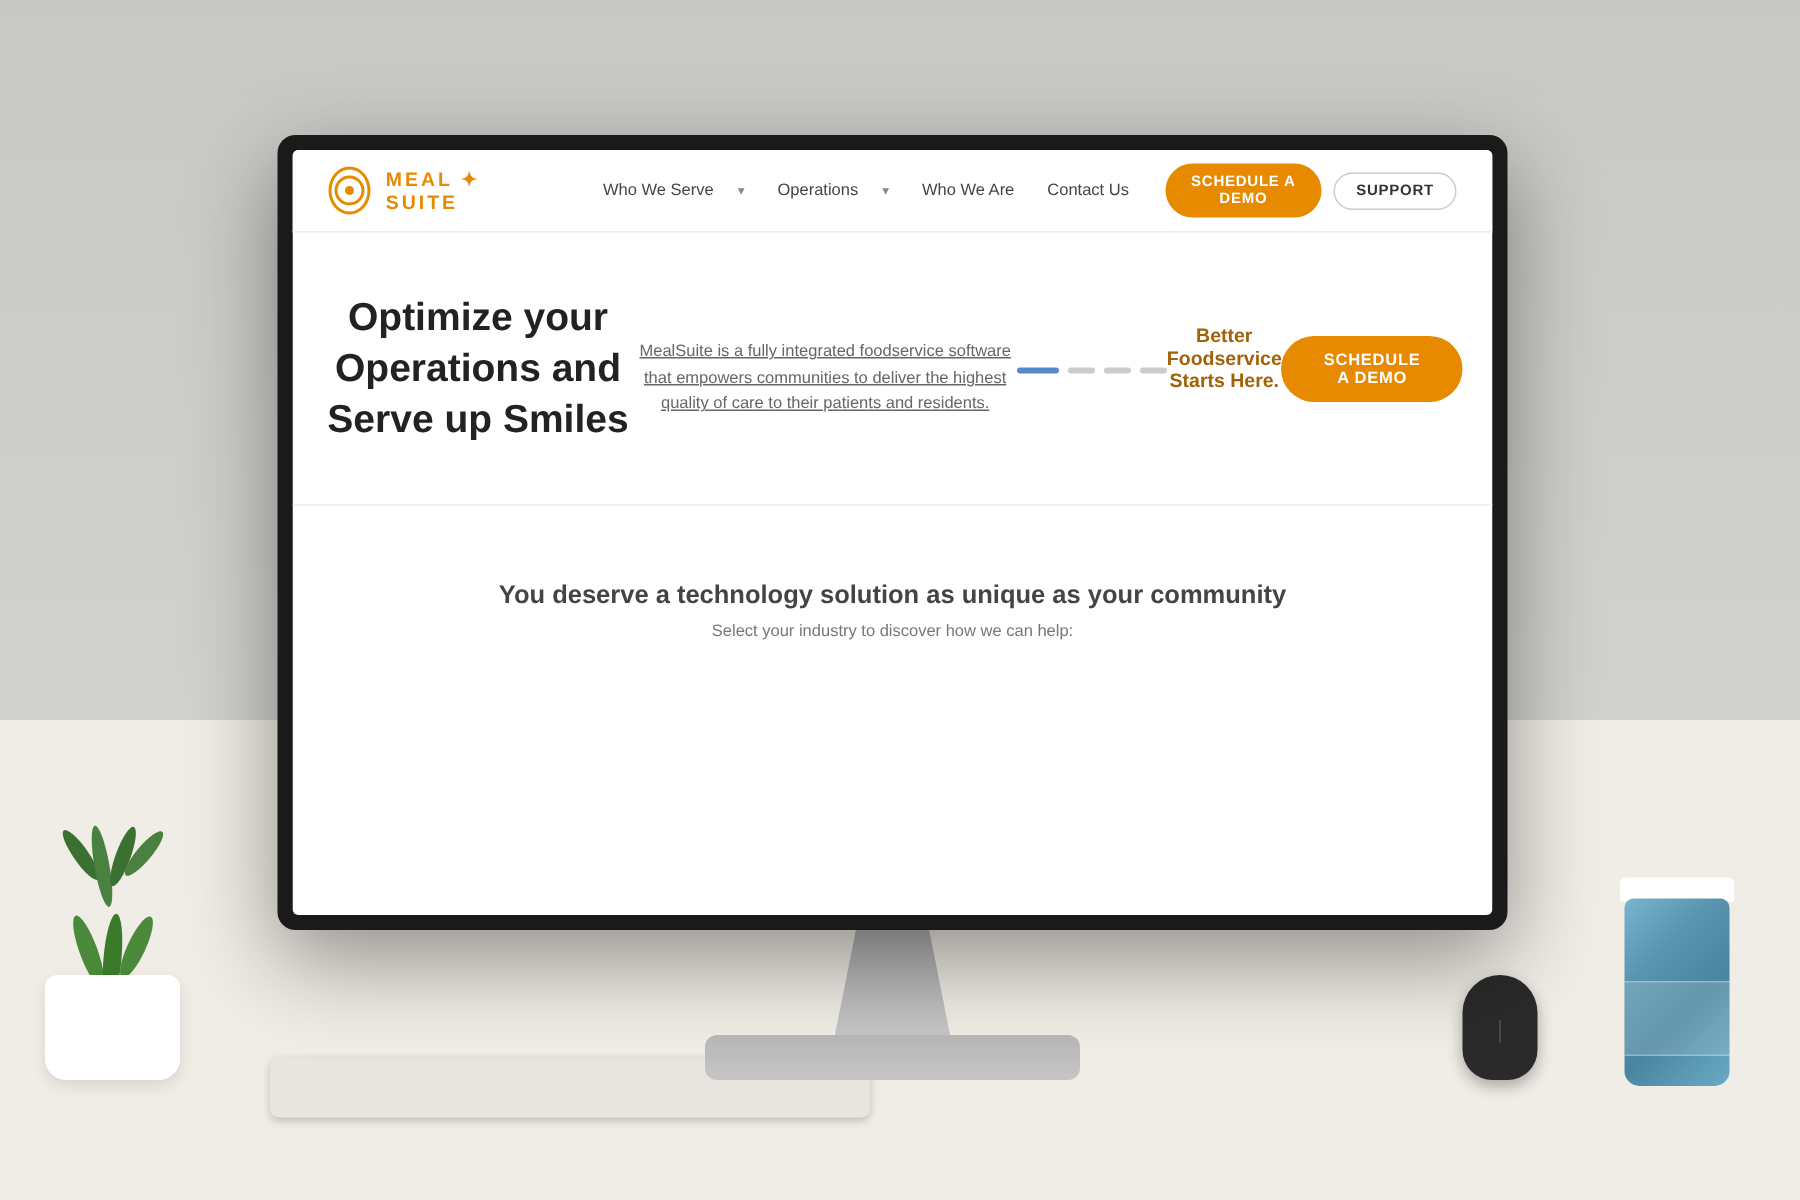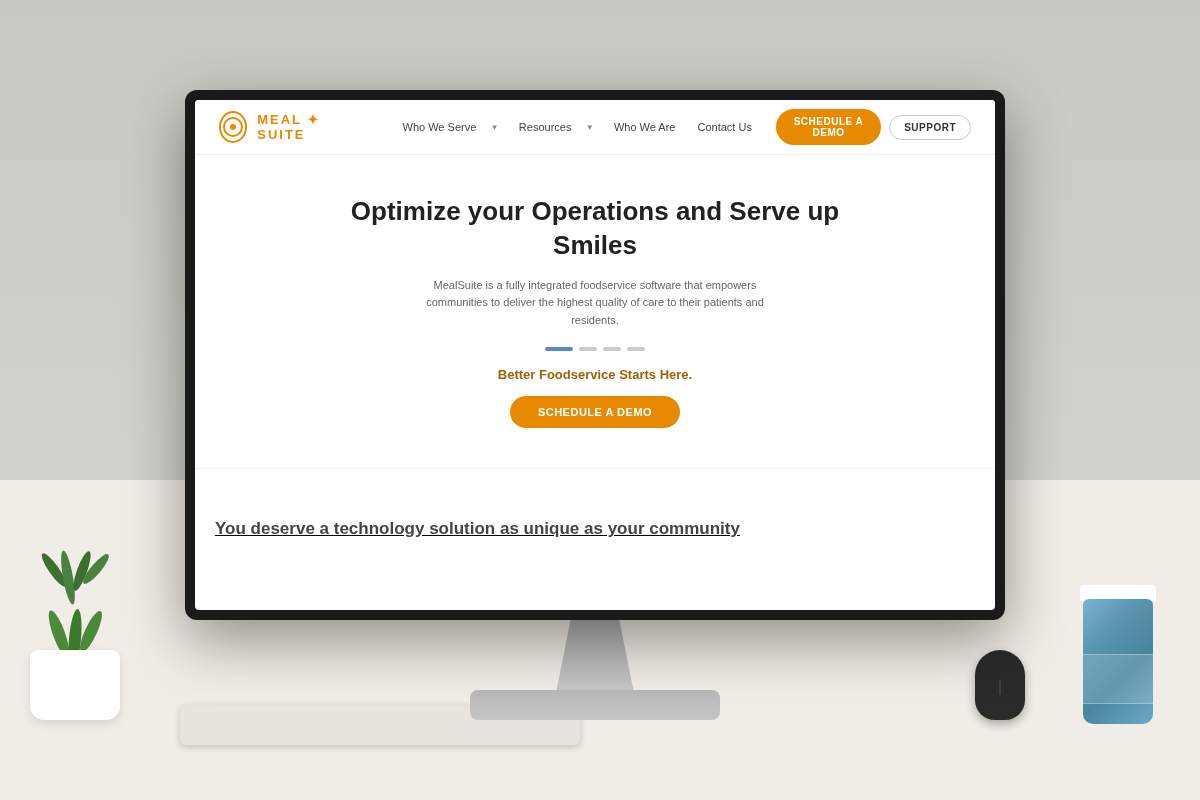--- a/index.html
+++ b/index.html
@@ -301,40 +301,41 @@
       font-weight: 700;
       letter-spacing: 0.5px;
       cursor: pointer;
       text-transform: uppercase;
       text-align: center;
     }
 
     
     .hero {
       display: flex;
-      flex-direction: column;
+      flex-direction: row;
       align-items: center;
       text-align: center;
       padding: 40px 20px 20px;
     }
 
     .hero-title {
       font-size: 26px;
       font-weight: 700;
       color: #222;
       line-height: 1.3;
       max-width: 500px;
     }
 
     .hero-subtitle {
       font-size: 11px;
       color: #666;
       margin-top: 14px;
       max-width: 370px;
       line-height: 1.6;
+      text-decoration: underline;
     }
 
     
     .slider-dots {
       display: flex;
       align-items: center;
       gap: 6px;
       margin: 18px 0 16px;
     }
     .dot {
@@ -366,21 +367,21 @@
       font-size: 11px;
       font-weight: 700;
       letter-spacing: 0.5px;
       cursor: pointer;
       text-transform: uppercase;
     }
 
     
     .lower-section {
       padding: 30px 20px 10px;
-      text-decoration: underline;
+      text-align: center;
     }
 
     .lower-title {
       font-size: 17px;
       color: #444;
       margin-bottom: 8px;
     }
 
     .lower-sub {
       font-size: 11px;
@@ -454,21 +455,21 @@
             <span>SUITE</span>
           </span>
         </div>
 
         <div class="nav-links">
           <span class="nav-item">
             <span>Who We Serve</span>
             <span class="nav-arrow">▾</span>
           </span>
           <span class="nav-item">
-            <span>Resources</span>
+            <span>Operations</span>
             <span class="nav-arrow">▾</span>
           </span>
           <span class="nav-item">
             <span>Who We Are</span>
           </span>
           <span class="nav-item">
             <span>Contact Us</span>
           </span>
         </div>
 
@@ -492,18 +493,19 @@
         </div>
 
         <p class="hero-tagline">Better Foodservice Starts Here.</p>
         <button class="btn-hero-demo">SCHEDULE A DEMO</button>
       </div>
 
       <div class="section-divider"></div>
 
       <div class="lower-section">
         <h2 class="lower-title">You deserve a technology solution as unique as your community</h2>
+        <p class="lower-sub">Select your industry to discover how we can help:</p>
       </div>
 
     </div>
 
   </div>
 </div>
 
 </body></html>

